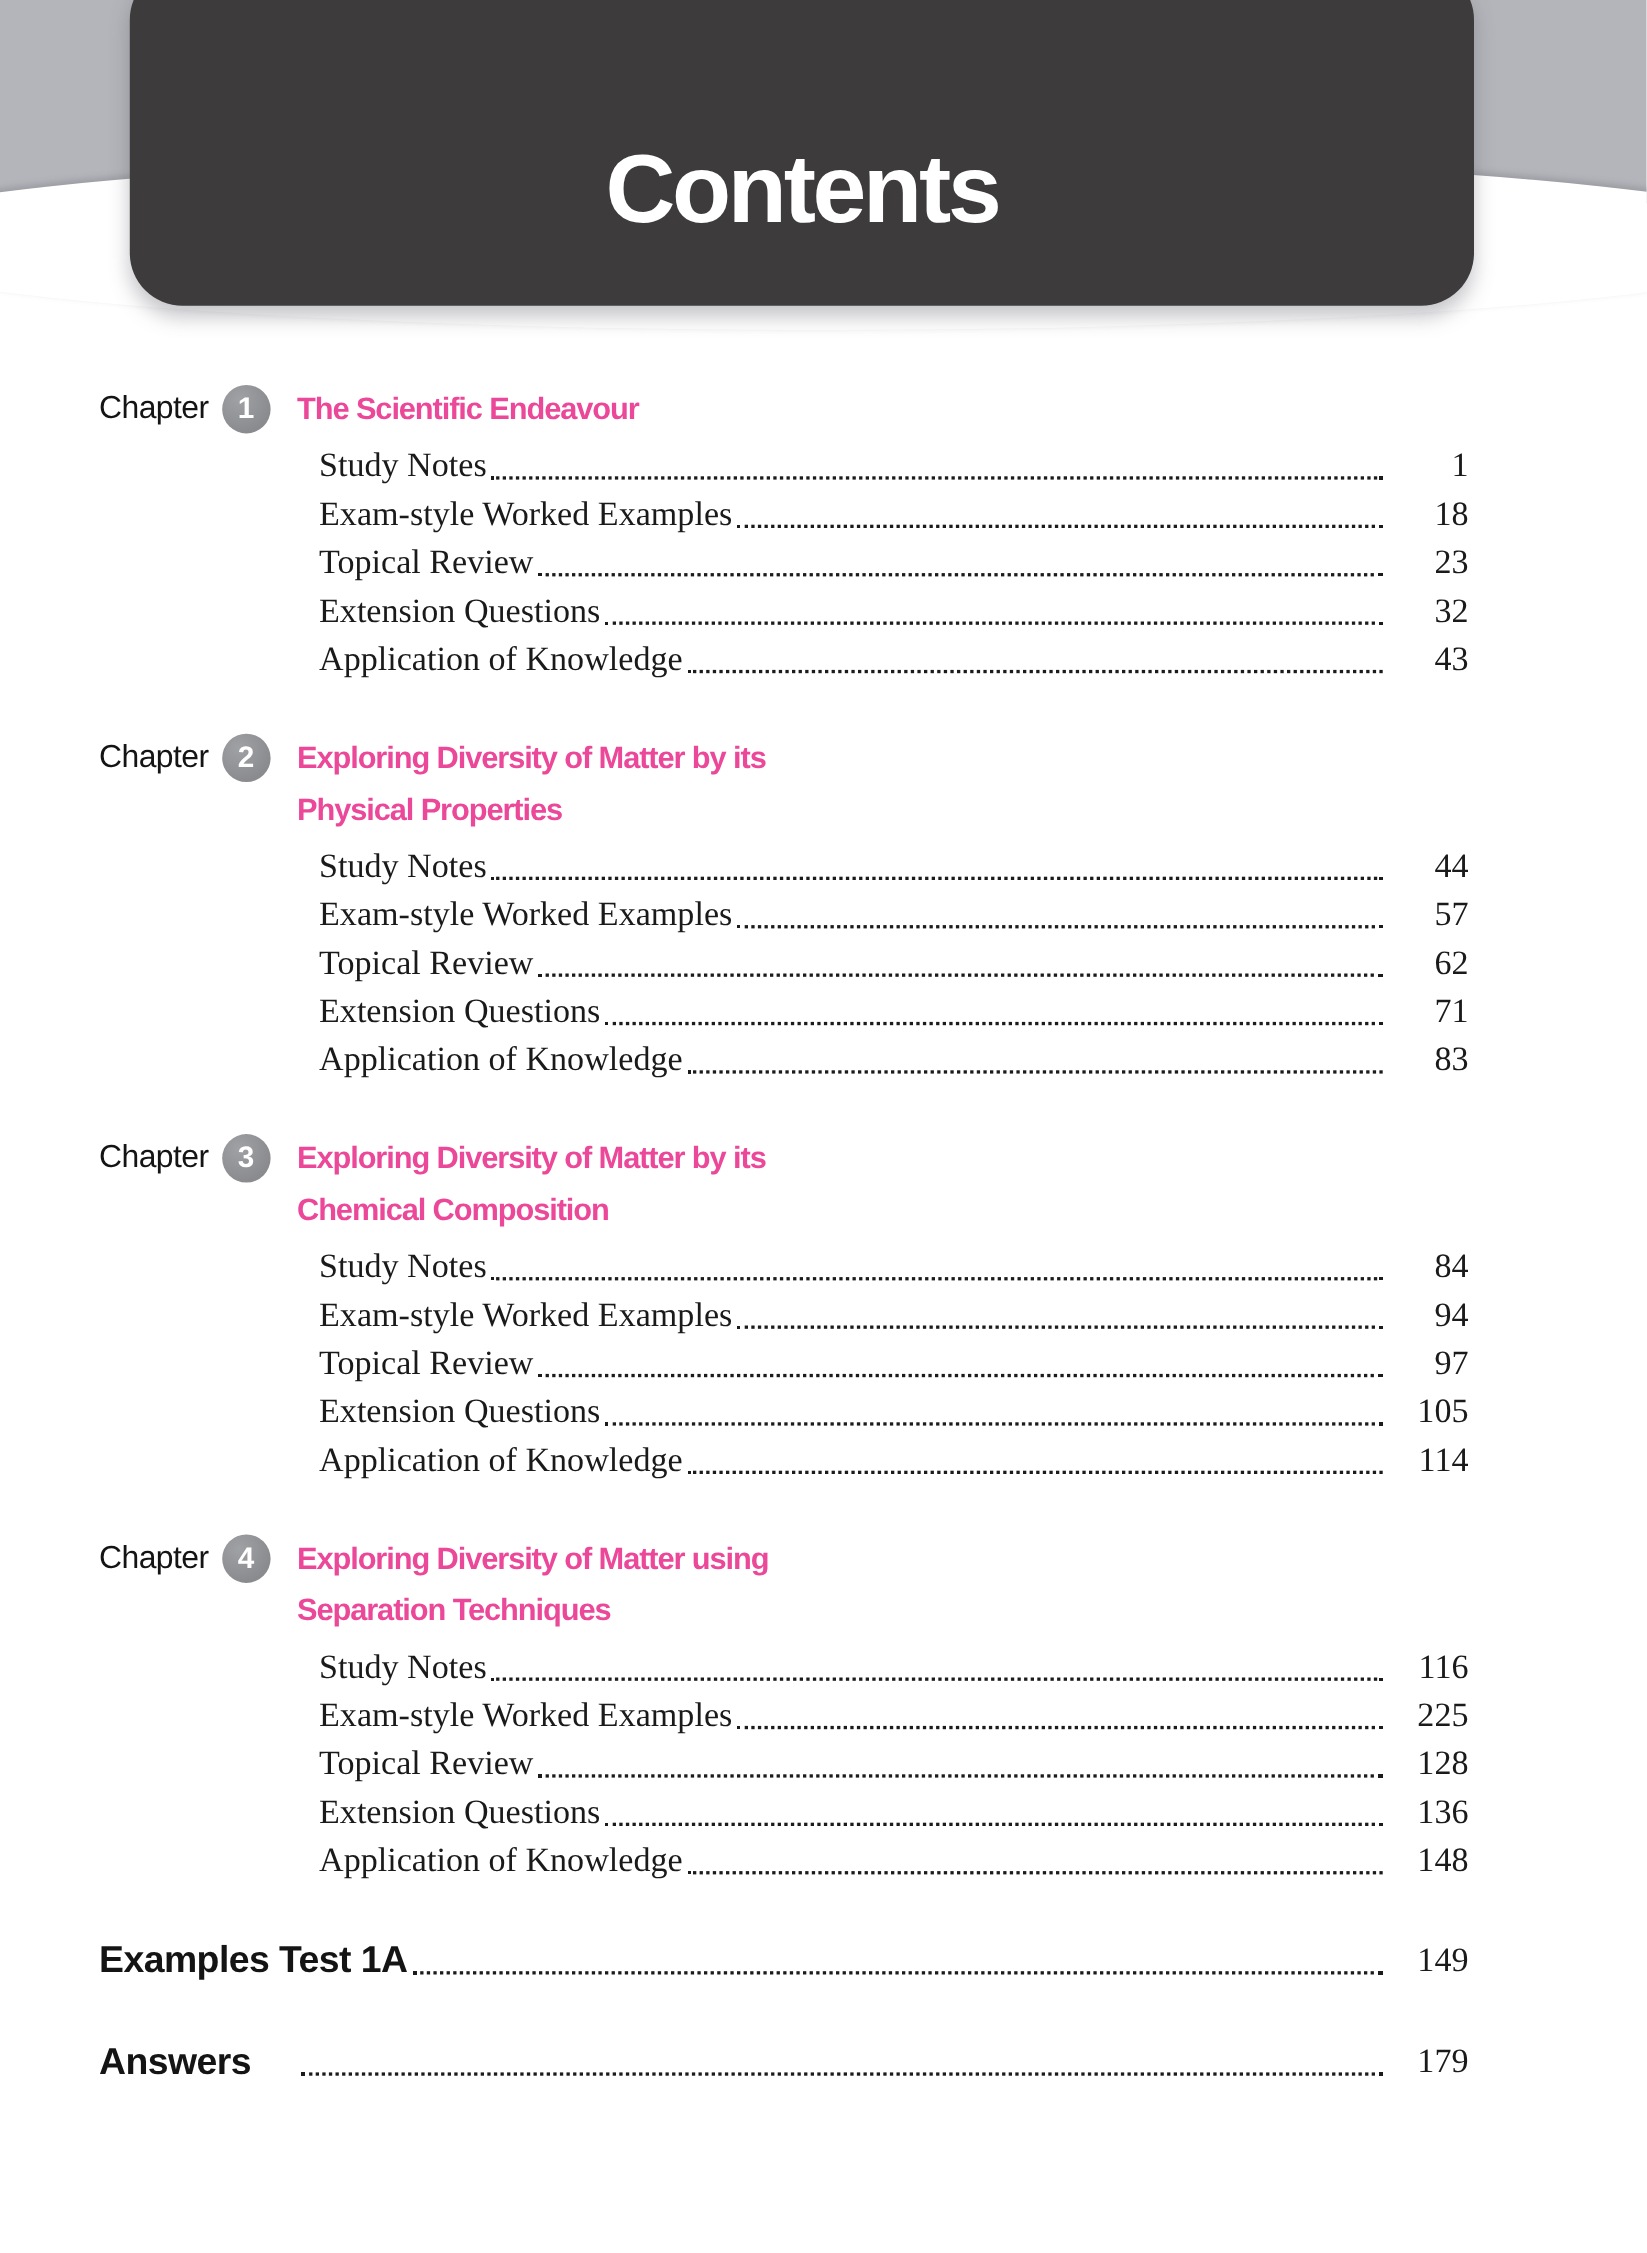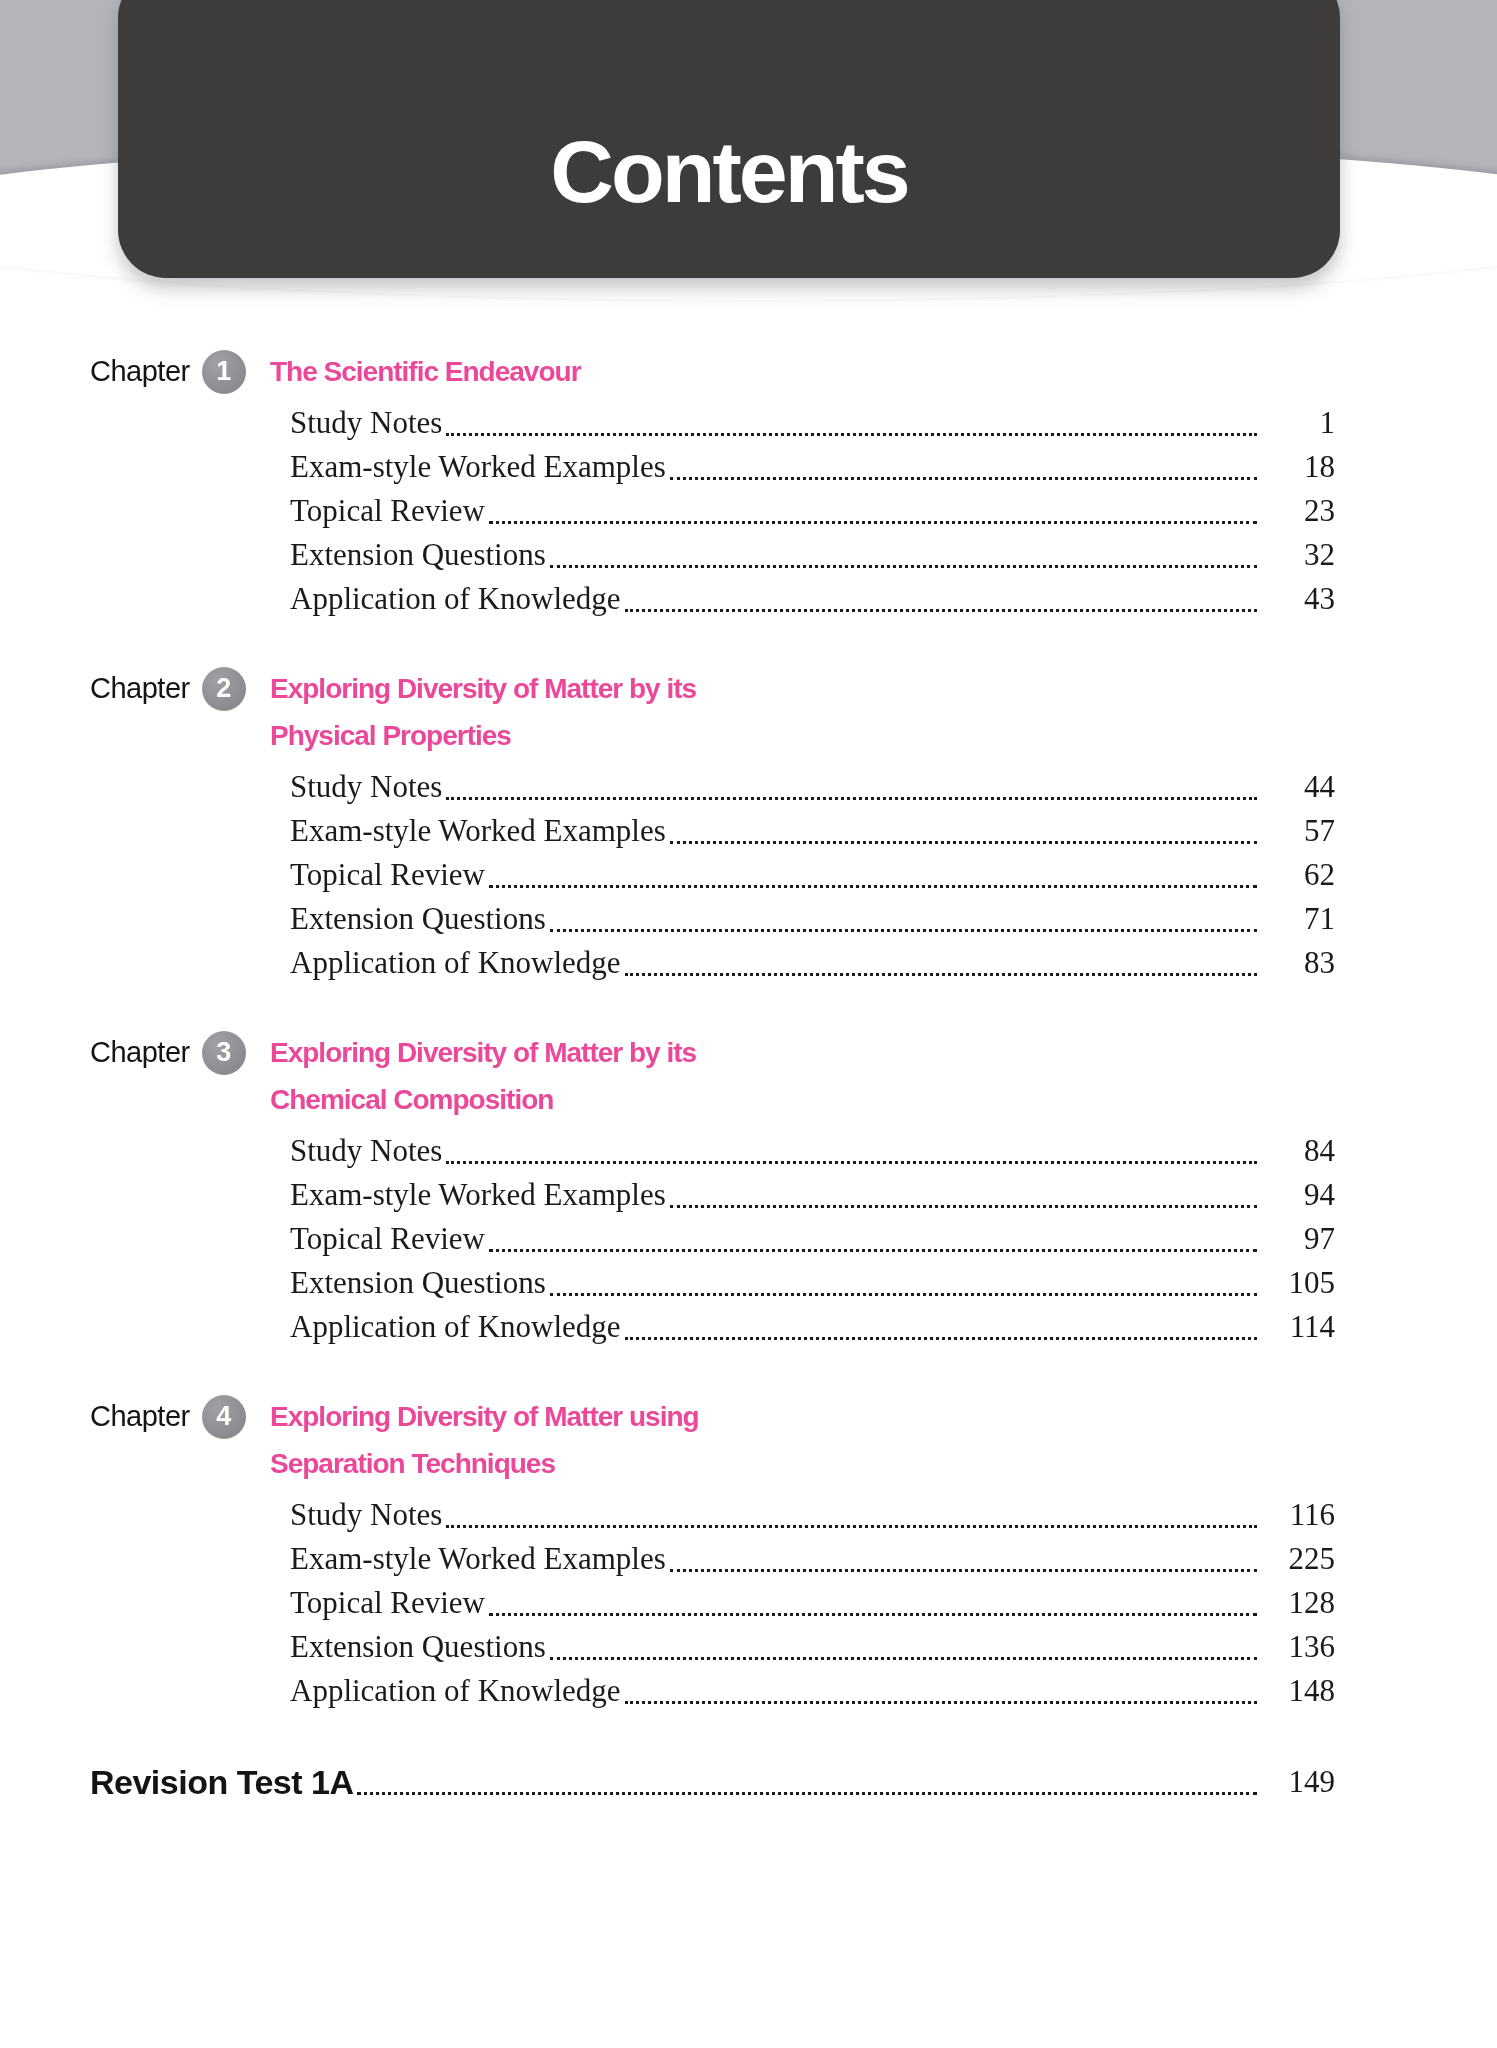--- a/index.html
+++ b/index.html
@@ -246,19 +246,24 @@
     <span class="entry-label">Application of Knowledge</span>
     <span class="leader"></span>
     <span class="entry-page">148</span>
   </li>
 </ul>
     </div>
   </section>
 </div>
   <div id="footer-mount">
   <div class="footer-row">
-    <span class="footer-label">Revision Test 1A</span>
+    <span class="footer-label">Examples Test 1A</span>
     <span class="leader"></span>
     <span class="entry-page">149</span>
   </div>
 
+  <div class="footer-row">
+    <span class="footer-label">Answers</span>
+    <span class="leader"></span>
+    <span class="entry-page">179</span>
+  </div>
 </div>
 </main>
 
 </body></html>

